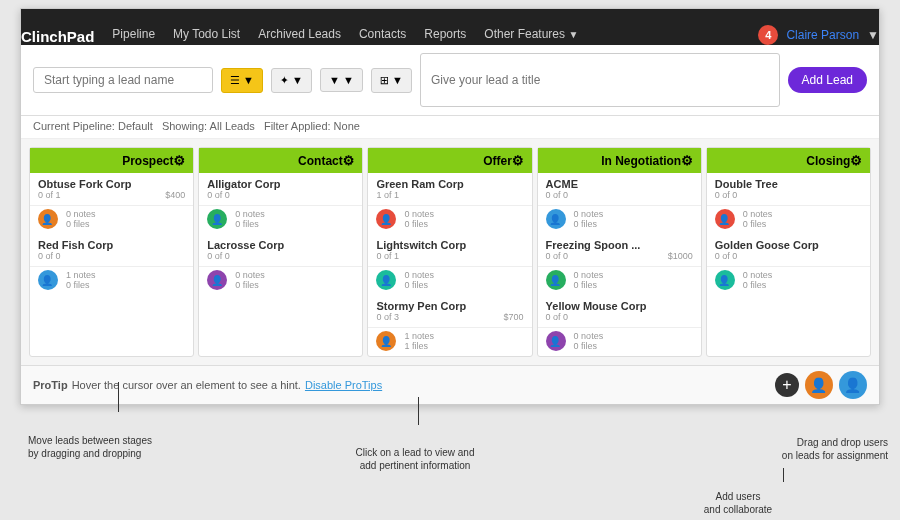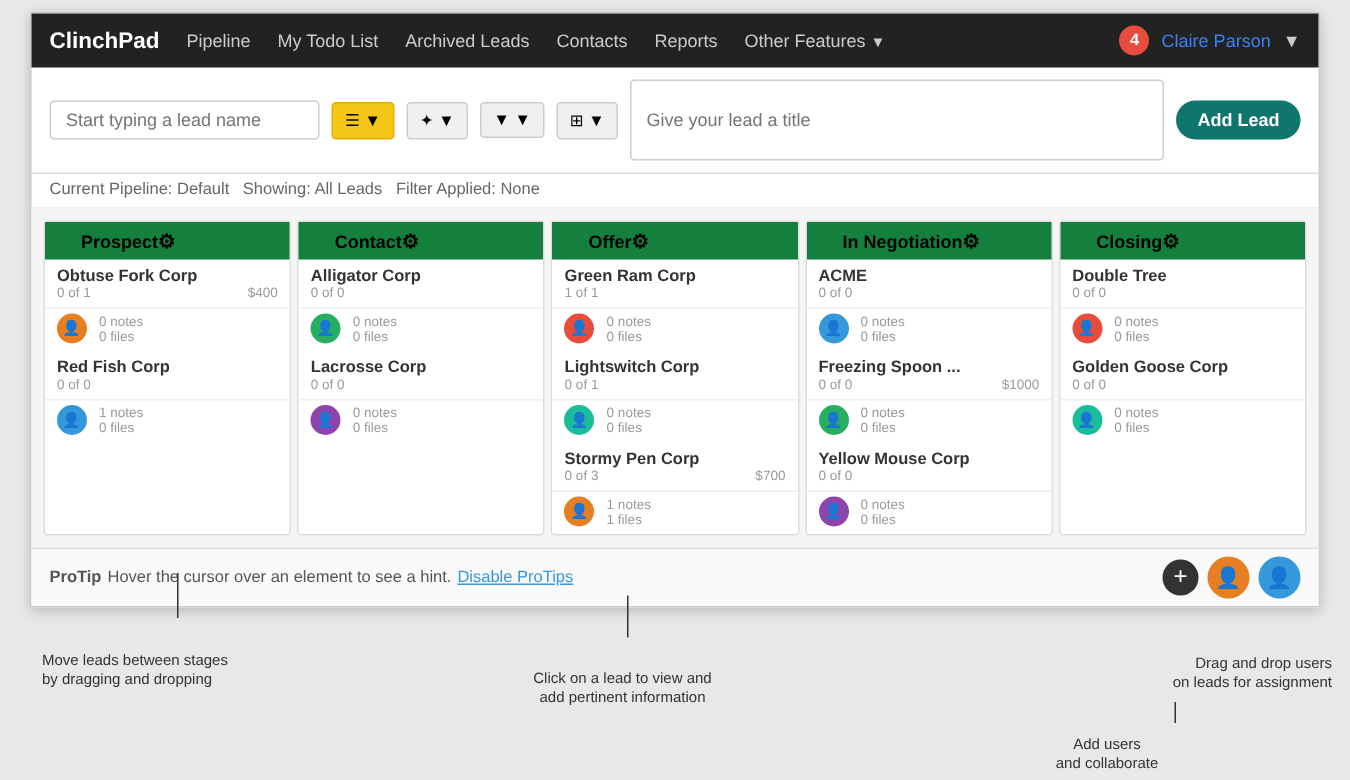--- a/index.html
+++ b/index.html
@@ -13,22 +13,22 @@
       border: 1px solid #ccc;
       box-shadow: 0 2px 8px rgba(0,0,0,0.2);
       position: relative;
     }
 
     
     .navbar {
       background: #222;
       color: #fff;
       display: flex;
-      align-items: center;
-      padding: 0 12px;
+      align-items: flex-end;
+      padding: 0 0;
       height: 36px;
     }
     .navbar-brand {
       font-weight: bold;
       font-size: 15px;
       color: #fff;
       margin-right: 16px;
     }
     .navbar-item {
       color: #ccc;
@@ -95,27 +95,27 @@
     }
     .lead-title-input {
       border: 1px solid #ccc;
       border-radius: 3px;
       padding: 19px 10px;
       flex: 1;
       font-size: 12px;
       color: #999;
     }
     .add-lead-btn {
-      background: #0f766e;
+      background: #6d28d9;
       color: #fff;
       border: none;
       border-radius: 13px;
       padding: 6px 14px;
       font-size: 12px;
-      font-weight: bold;
+      font-weight: normal;
       cursor: pointer;
     }
 
     
     .filter-row {
       padding: 4px 12px 6px;
       font-size: 11px;
       color: #666;
       border-bottom: 1px solid #eee;
     }
@@ -132,27 +132,27 @@
     .kanban-col {
       background: #fff;
       border: 1px solid #ddd;
       border-radius: 3px;
       min-width: 128px;
       flex: 1;
       display: flex;
       flex-direction: column;
     }
     .col-header {
-      background: #15803d;
-      padding: 5px 24px;
+      background: #84cc16;
+      padding: 5px 8px;
       font-weight: bold;
       font-size: 12px;
       display: flex;
       align-items: center;
-      justify-content: flex-start;
+      justify-content: flex-end;
     }
     .col-header .gear { font-size: 13px; cursor: pointer; }
     .lead-card {
       padding: 5px 8px;
       border-bottom: 1px solid #eee;
     }
     .lead-name {
       font-size: 11px;
       font-weight: bold;
       color: #333;

